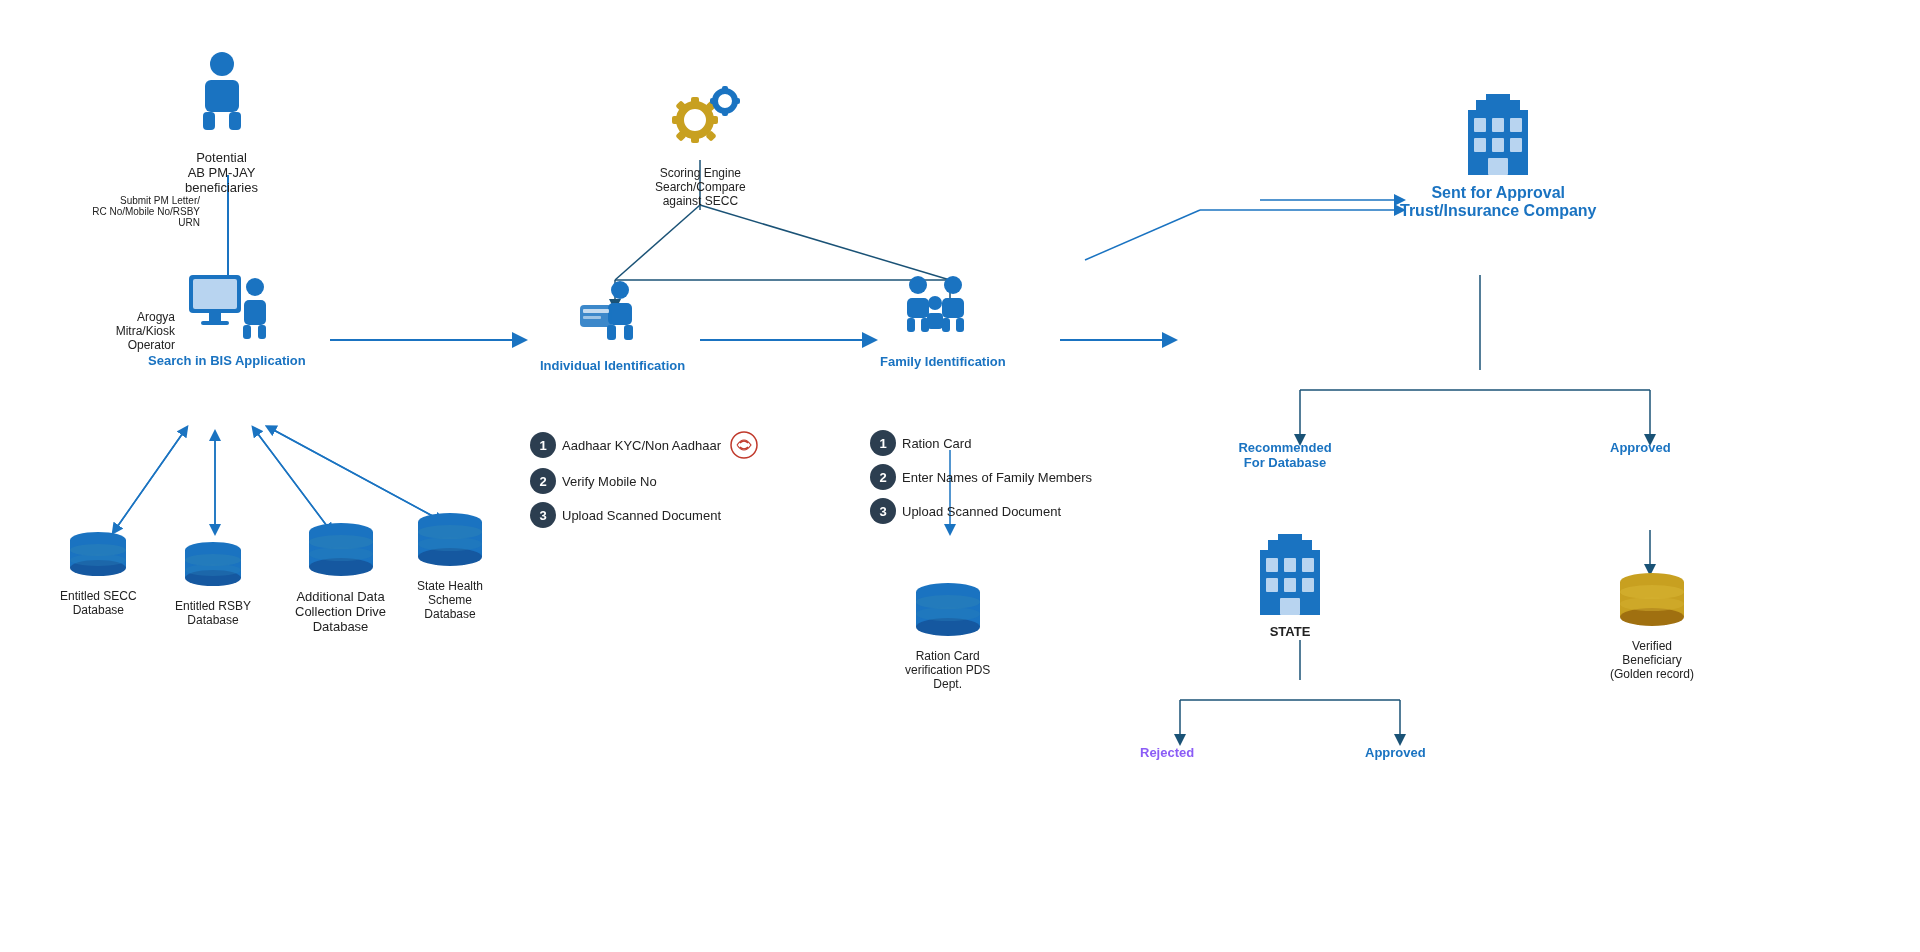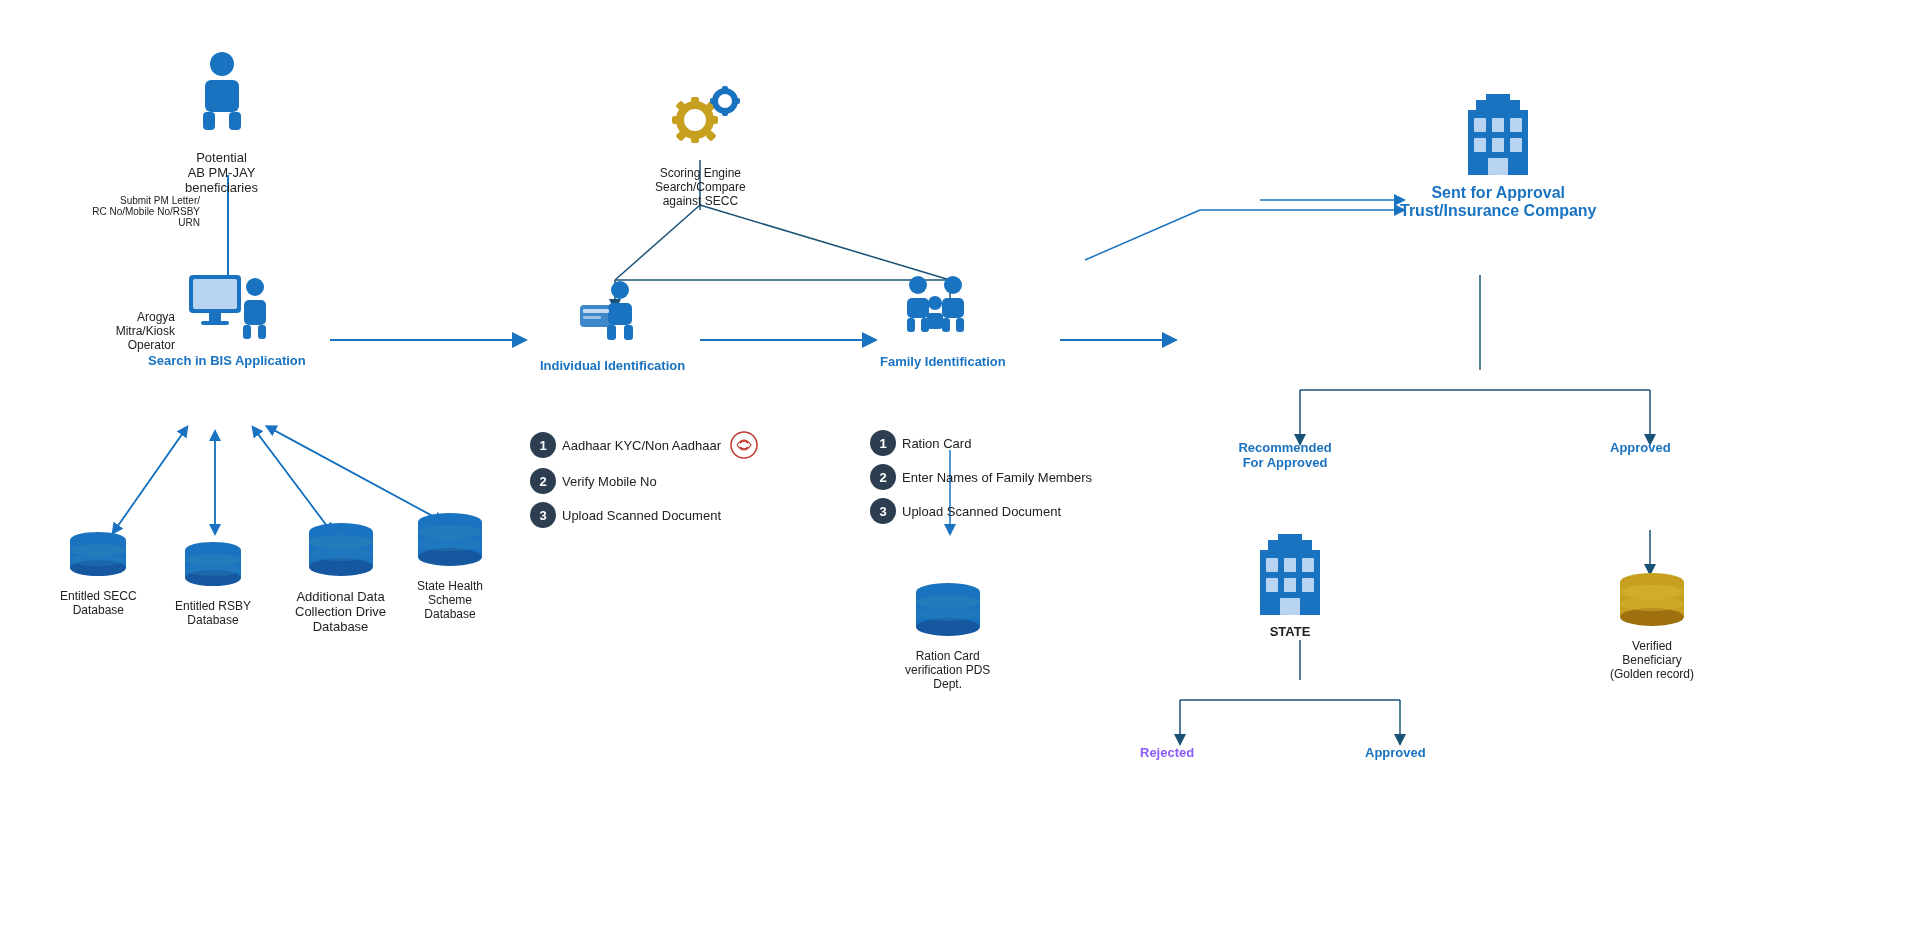--- a/index.html
+++ b/index.html
@@ -359,21 +359,21 @@
     </svg>
     <div style="font-size:16px;color:#1a73c1;font-weight:bold;">
       <span>Sent for Approval</span><br>
       <span>Trust/Insurance Company</span>
     </div>
   </div>
 
   <div class="node" style="left:1220px;top:440px;width:130px;">
     <div style="font-size:13px;color:#1a73c1;font-weight:bold;">
       <span>Recommended</span><br>
-      <span>For Approved</span>
+      <span>For Database</span>
     </div>
   </div>
 
   <div class="node" style="left:1610px;top:440px;">
     <div style="font-size:13px;color:#1a73c1;font-weight:bold;">Approved</div>
   </div>
 
   <div class="node" style="left:1250px;top:530px;">
     <svg width="80" height="90" viewBox="0 0 80 90">
       <rect x="10" y="20" width="60" height="65" fill="#1a73c1"></rect>

